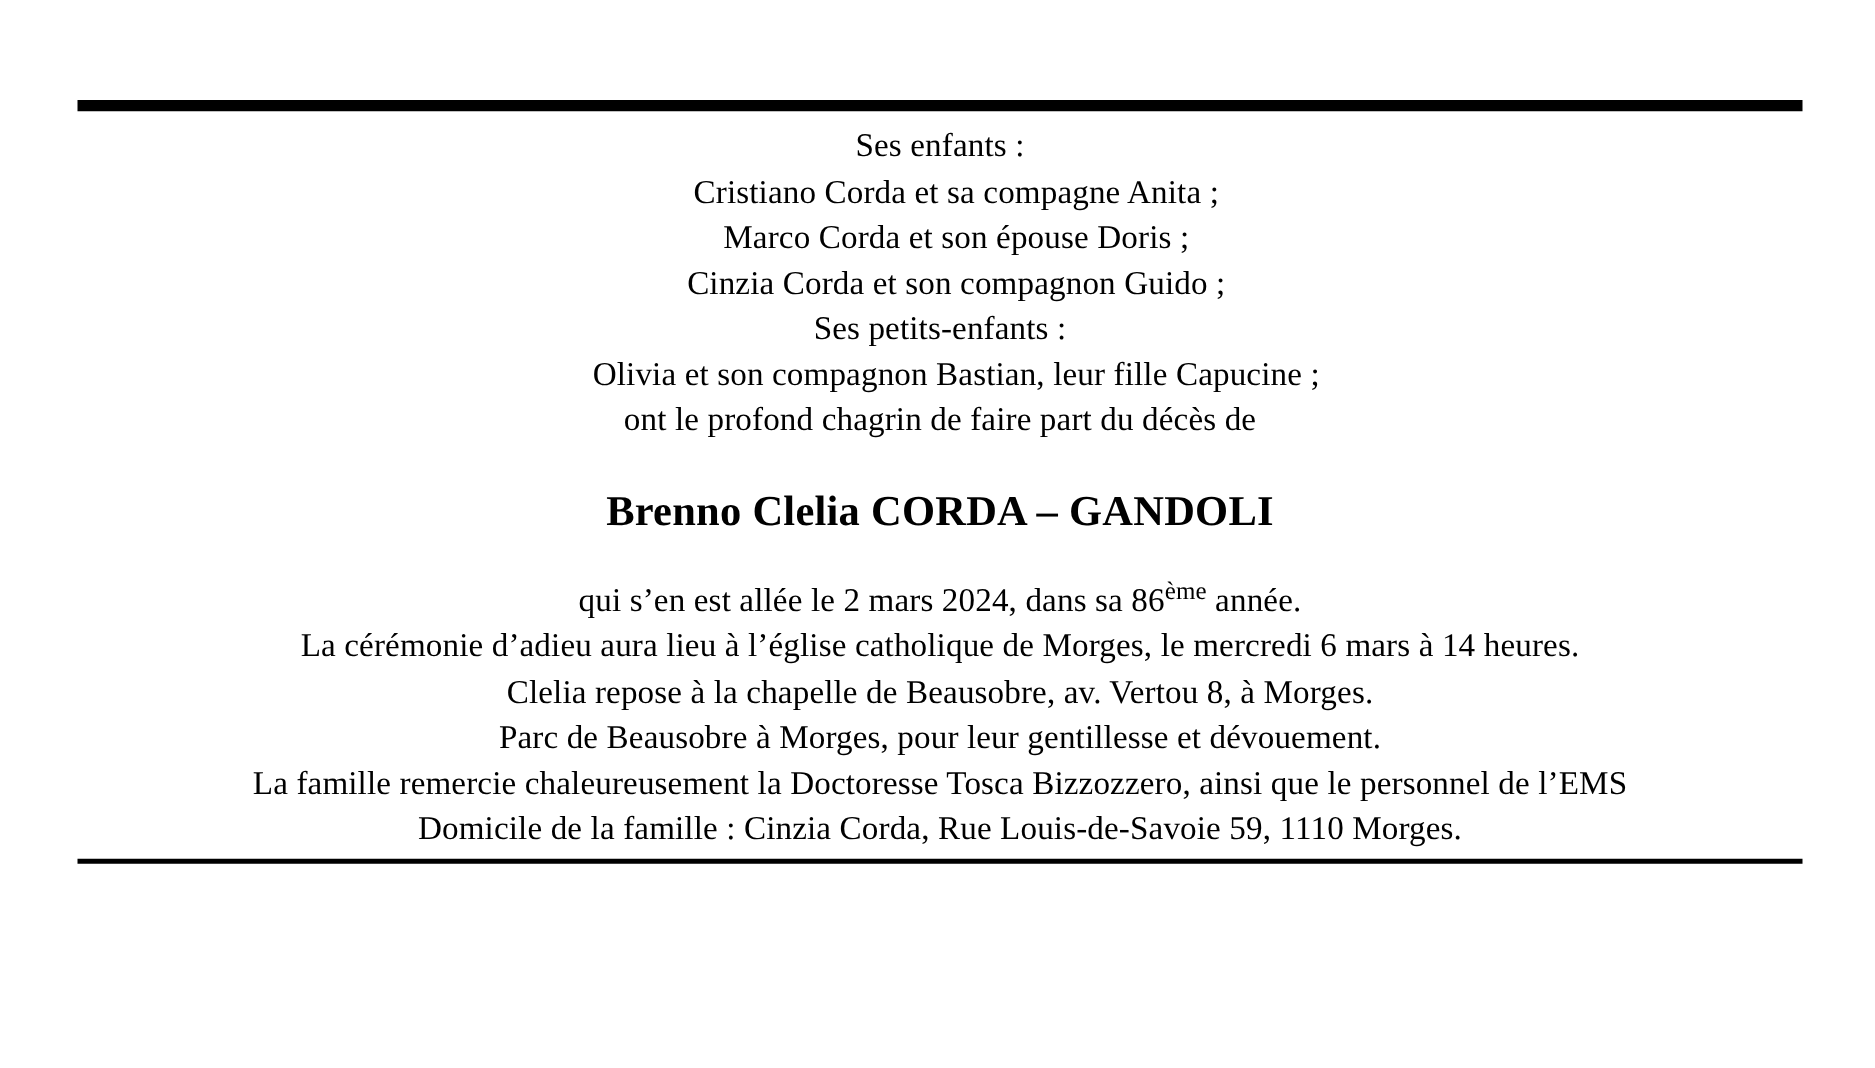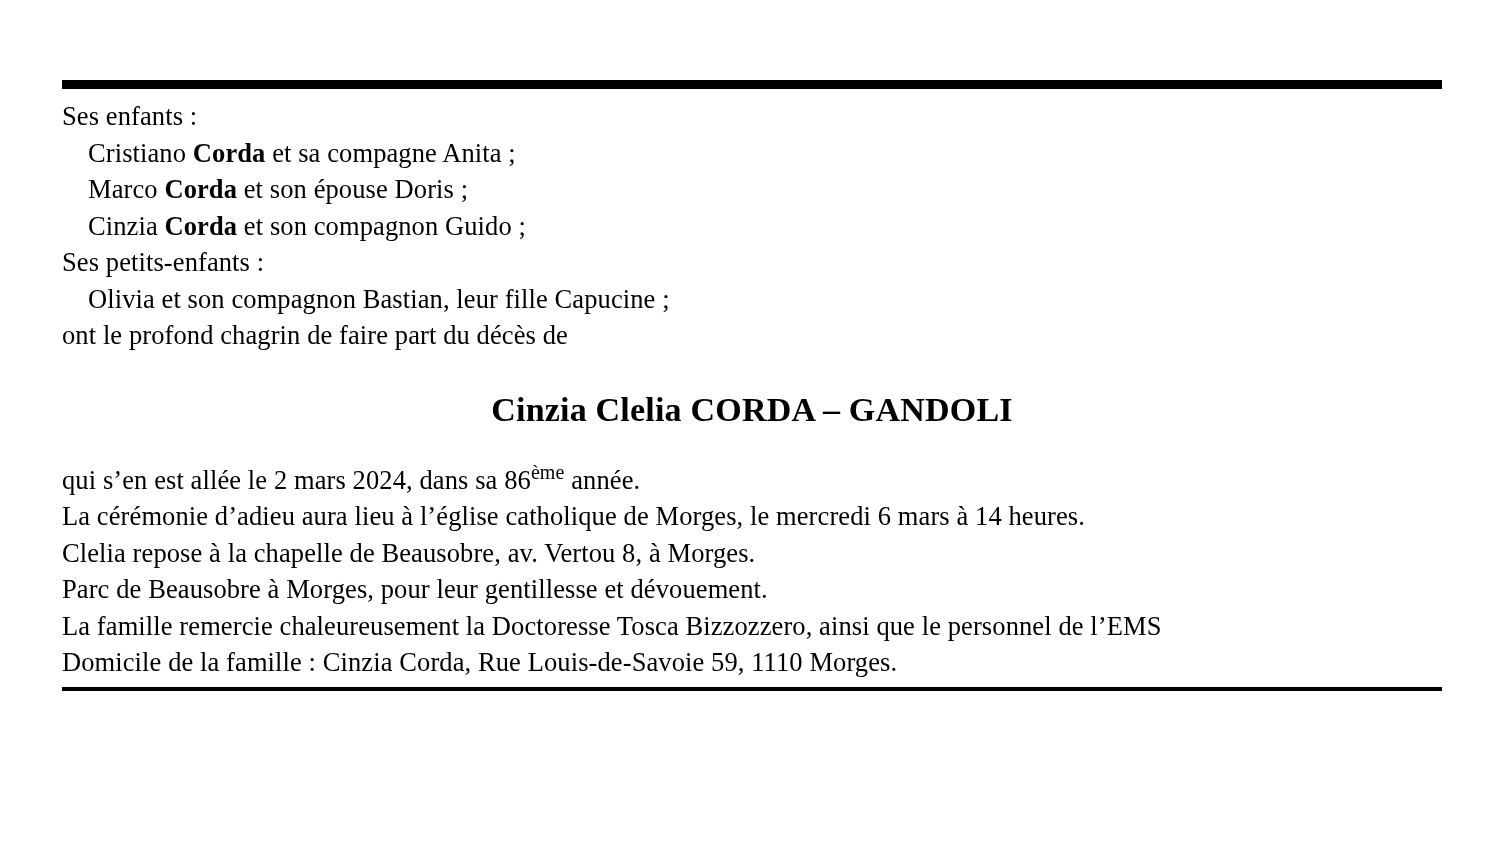--- a/index.html
+++ b/index.html
@@ -38,26 +38,27 @@
     margin-top: 6px;
   }
   .body-block {
     padding-top: 9px;
   }
   .line {
     font-size: 26.5px;
     line-height: 36.5px;
     white-space: pre-wrap;
     letter-spacing: 0.1px;
+    text-align: center;
   }
   .indent {
     padding-left: 26px;
   }
   .name-bold {
-    font-weight: bold;
+    font-weight: normal;
   }
   .deceased-name {
     text-align: center;
     font-size: 34px;
     font-weight: bold;
     line-height: 44px;
     margin-top: 34px;
     margin-bottom: 30px;
     letter-spacing: 0.2px;
   }
@@ -88,21 +89,21 @@
       <div class="line indent"><span>Marco </span><span class="name-bold">Corda</span><span> et son épouse Doris ;</span></div>
 
       <div class="line indent"><span>Cinzia </span><span class="name-bold">Corda</span><span> et son compagnon Guido ;</span></div>
 
       <div class="line">Ses petits-enfants :</div>
 
       <div class="line indent">Olivia et son compagnon Bastian, leur fille Capucine ;</div>
 
       <div class="line">ont le profond chagrin de faire part du décès de</div>
 
-      <div class="deceased-name">Cinzia Clelia CORDA – GANDOLI</div>
+      <div class="deceased-name">Brenno Clelia CORDA – GANDOLI</div>
 
       <div class="closing">
         <div class="line"><span>qui s’en est allée le 2 mars 2024, dans sa 86</span><span class="sup">ème</span><span> année.</span></div>
 
         <div class="line">La cérémonie d’adieu aura lieu à l’église catholique de Morges, le mercredi 6 mars à 14 heures.</div>
         <div class="line">Clelia repose à la chapelle de Beausobre, av. Vertou 8, à Morges.</div>
         <div class="line">Parc de Beausobre à Morges, pour leur gentillesse et dévouement.</div>
         <div class="line">La famille remercie chaleureusement la Doctoresse Tosca Bizzozzero, ainsi que le personnel de l’EMS</div>
         <div class="line">Domicile de la famille : Cinzia Corda, Rue Louis-de-Savoie 59, 1110 Morges.</div>
       </div>

